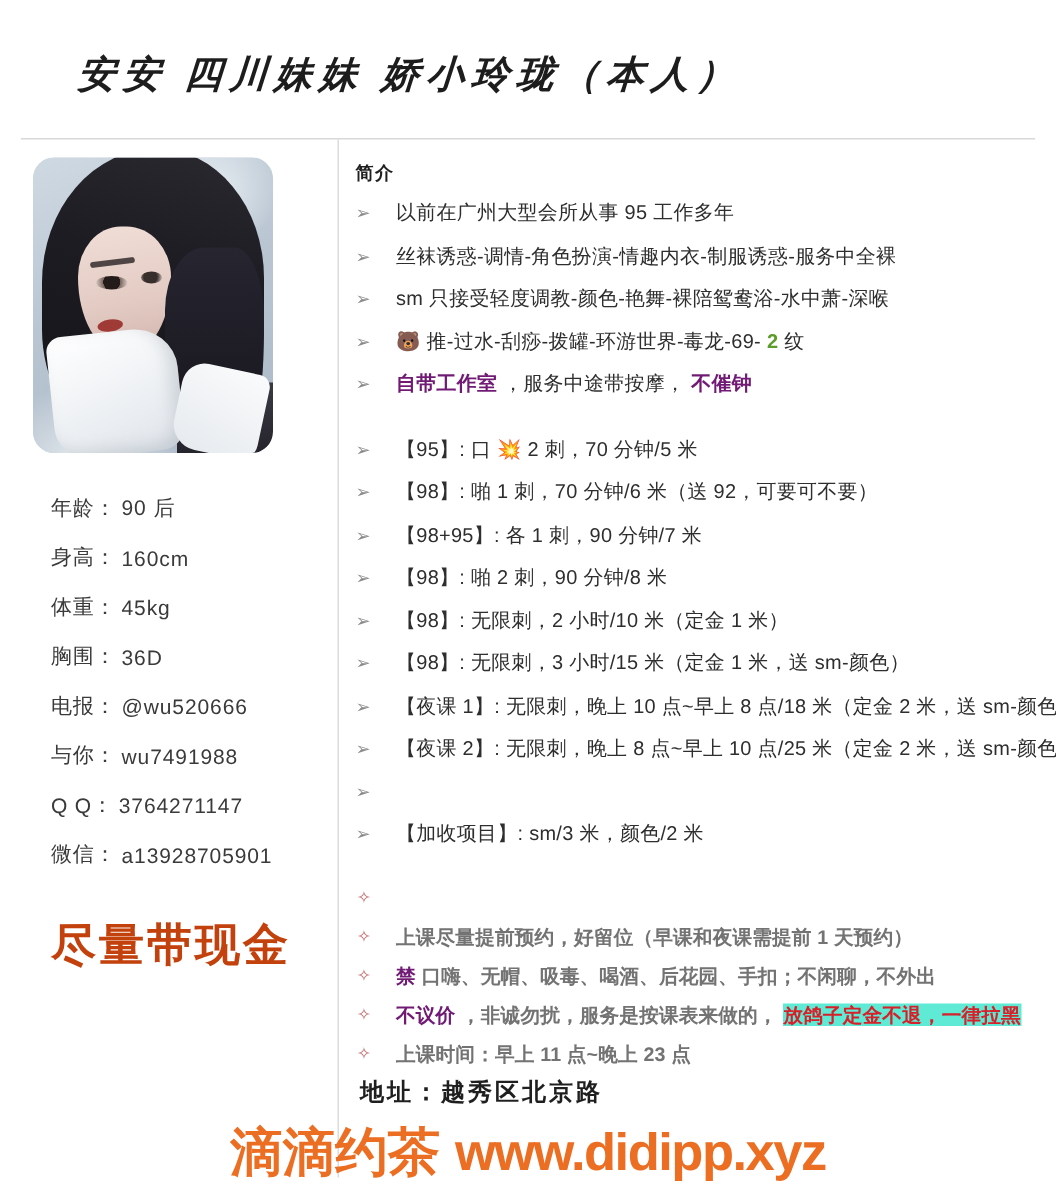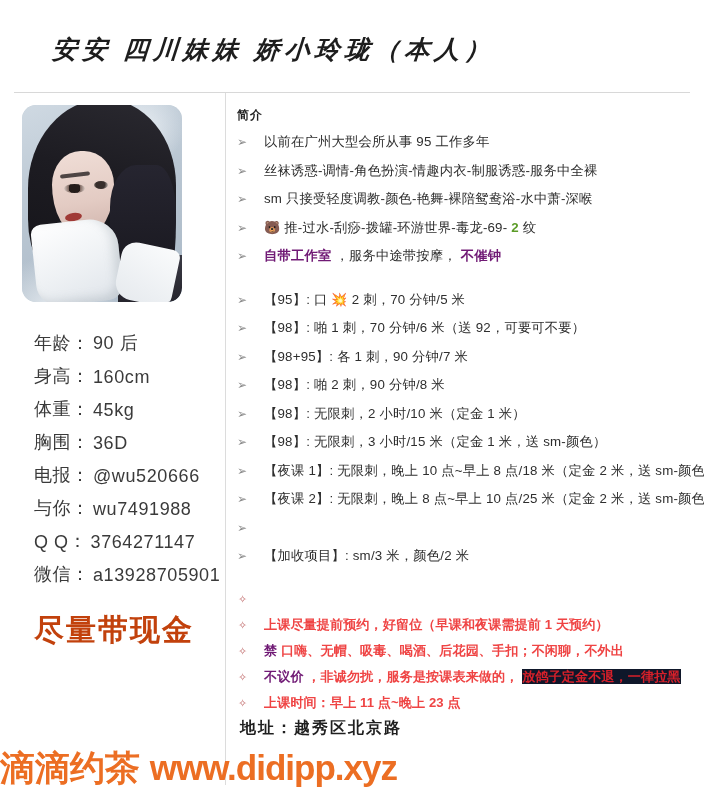--- a/index.html
+++ b/index.html
@@ -163,24 +163,24 @@
   }
 
   .info-list {
     position: absolute;
     left: 0;
     top: 222px;
     width: 224px;
   }
   .info-row {
     display: flex;
-    align-items: flex-end;
+    align-items: center;
     padding: 0 0 0 34px;
     height: 33px;
-    font-size: 18px;
+    font-size: 14px;
     color: #3a3a3a;
     white-space: nowrap;
   }
   .info-label { letter-spacing: .5px; }
   .info-colon { padding: 0 4px 0 0; }
   .info-value { letter-spacing: .6px; }
 
   .cash-note {
     position: absolute;
     left: 34px;
@@ -225,22 +225,22 @@
     position: absolute;
     left: 11px;
     top: 0;
     font-size: 12px;
     color: #8a8a8a;
     line-height: 28.5px;
   }
   .gap-block { height: 15px; }
 
   .red { color: #701a75; font-weight: 700; }
-  .red-hl { color: #d6202a; font-weight: 700; background: #0f172a; margin-top: 20px; }
-  .bold { font-weight: 700; color: #ef4444; }
+  .red-hl { color: #d6202a; font-weight: 700; background: #5eead4; margin-top: 20px; }
+  .bold { font-weight: 700; color: #737373; }
   .green { color: #5c9c28; font-weight: 700; }
   .emoji { font-size: 13px; }
 
   ul.rules {
     list-style: none;
     margin: 0;
     padding: 0;
   }
   ul.rules li {
     position: relative;
@@ -272,20 +272,21 @@
     letter-spacing: 2px;
     white-space: nowrap;
   }
 
   
   .watermark {
     position: absolute;
     left: 0;
     top: 745px;
     width: 704px;
+    text-align: center;
     font-size: 35px;
     font-weight: 700;
     color: #ec6e23;
     letter-spacing: 0px;
     white-space: nowrap;
   }
   .watermark .wm-url { letter-spacing: -1px; }
 </style>
 </head>
 <body>

